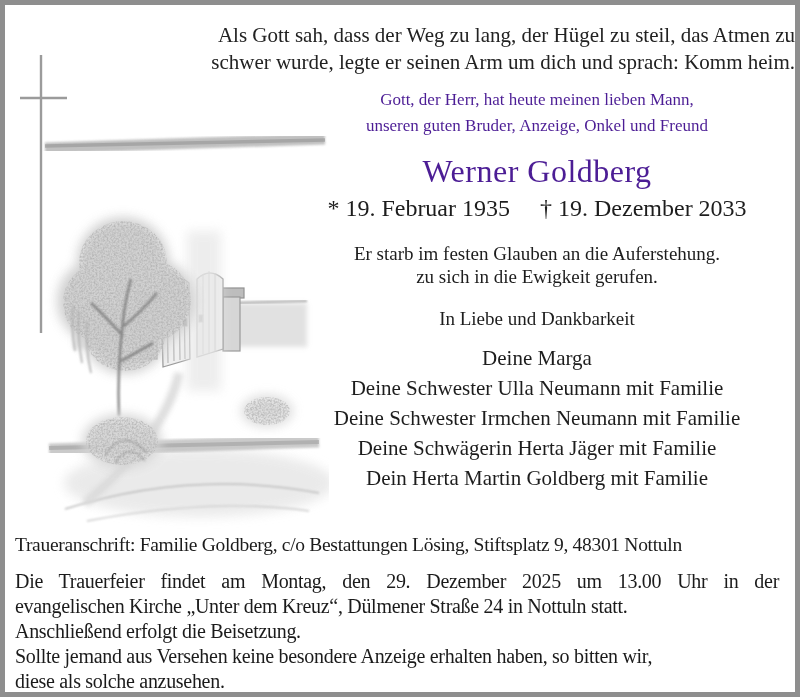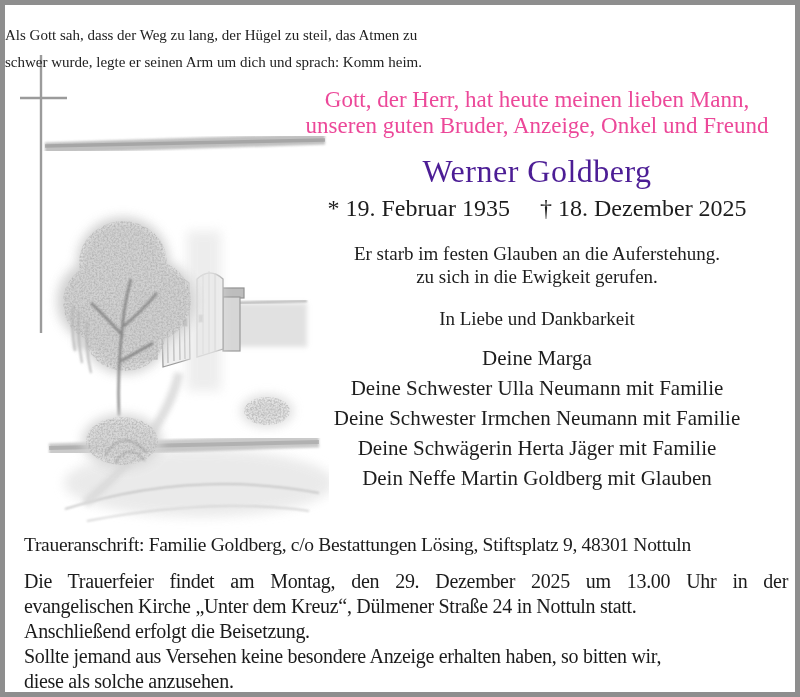--- a/index.html
+++ b/index.html
@@ -9,47 +9,47 @@
     box-sizing:border-box;
     background:#ffffff;
     border:5px solid #8e8e8e;
     box-shadow:0 2px 0 rgba(90,90,90,.45), 2px 1px 0 rgba(150,150,150,.35);
     overflow:hidden;
     font-family:"Liberation Serif","DejaVu Serif",serif;
     color:#1d1d1d;
   }
   .verse{
     position:absolute;top:17px;left:0;right:0;
-    text-align:left;
-    font-size:15px;line-height:27px;
+    text-align:right;
+    font-size:21px;line-height:27px;
     color:#222;
   }
   .right-col{
     position:absolute;left:298px;top:82px;width:468px;
     text-align:center;
   }
-  .intro{font-size:23px;line-height:26px;color:#ec4899;}
+  .intro{font-size:17px;line-height:26px;color:#4c1d95;}
   .deceased-name{
     margin-top:7px;
     font-size:32px;line-height:50px;
     letter-spacing:.5px;
     color:#4c1d95;
     white-space:nowrap;
   }
   .dates{
     margin-top:1px;
     display:flex;justify-content:center;gap:30px;
     font-size:24px;line-height:22px;
   }
   .called{margin-top:23px;font-size:19px;line-height:23px;}
   .gratitude{margin-top:20px;font-size:19px;line-height:22px;}
   .mourners{margin-top:19px;}
   .mourner-line{font-size:21px;line-height:18px;margin-bottom:12px;}
   .footer{
-    position:absolute;left:19px;top:529px;width:764px;
+    position:absolute;left:10px;top:529px;width:764px;
     font-size:20px;
     letter-spacing:-0.3px;
     color:#1b1b1b;
   }
   .address-line{font-size:19.5px;line-height:22px;}
   .footer-lines{margin-top:13px;line-height:25px;}
   .justify-line{text-align:justify;text-align-last:justify;}
   .artwork{position:absolute;pointer-events:none;}
   .cross-svg{left:12px;top:46px;}
   .sketch-svg{left:22px;top:106px;}
@@ -161,36 +161,36 @@
   <div class="right-col">
     <div class="intro">
       <div>Gott, der Herr, hat heute meinen lieben Mann,</div>
       <div>unseren guten Bruder, Anzeige, Onkel und Freund</div>
     </div>
 
     <div class="deceased-name">Werner Goldberg</div>
 
     <div class="dates">
       <span>* 19. Februar 1935</span>
-      <span>† 18. Dezember 2025</span>
+      <span>† 19. Dezember 2033</span>
     </div>
 
     <div class="called">
       <div>Er starb im festen Glauben an die Auferstehung.</div>
       <div>zu sich in die Ewigkeit gerufen.</div>
     </div>
 
     <div class="gratitude">In Liebe und Dankbarkeit</div>
 
     <div class="mourners">
       <div class="mourner-line">Deine Marga</div>
       <div class="mourner-line">Deine Schwester Ulla Neumann mit Familie</div>
       <div class="mourner-line">Deine Schwester Irmchen Neumann mit Familie</div>
       <div class="mourner-line">Deine Schwägerin Herta Jäger mit Familie</div>
-      <div class="mourner-line">Dein Neffe Martin Goldberg mit Glauben</div>
+      <div class="mourner-line">Dein Herta Martin Goldberg mit Familie</div>
     </div>
   </div>
 
   <div class="footer">
     <div class="address-line">Traueranschrift: Familie Goldberg, c/o Bestattungen Lösing, Stiftsplatz 9, 48301 Nottuln</div>
     <div class="footer-lines">
       <div class="justify-line">Die Trauerfeier findet am Montag, den 29. Dezember 2025 um 13.00 Uhr in der</div>
       <div>evangelischen Kirche „Unter dem Kreuz“, Dülmener Straße 24 in Nottuln statt.</div>
       <div>Anschließend erfolgt die Beisetzung.</div>
       <div>Sollte jemand aus Versehen keine besondere Anzeige erhalten haben, so bitten wir,</div>

